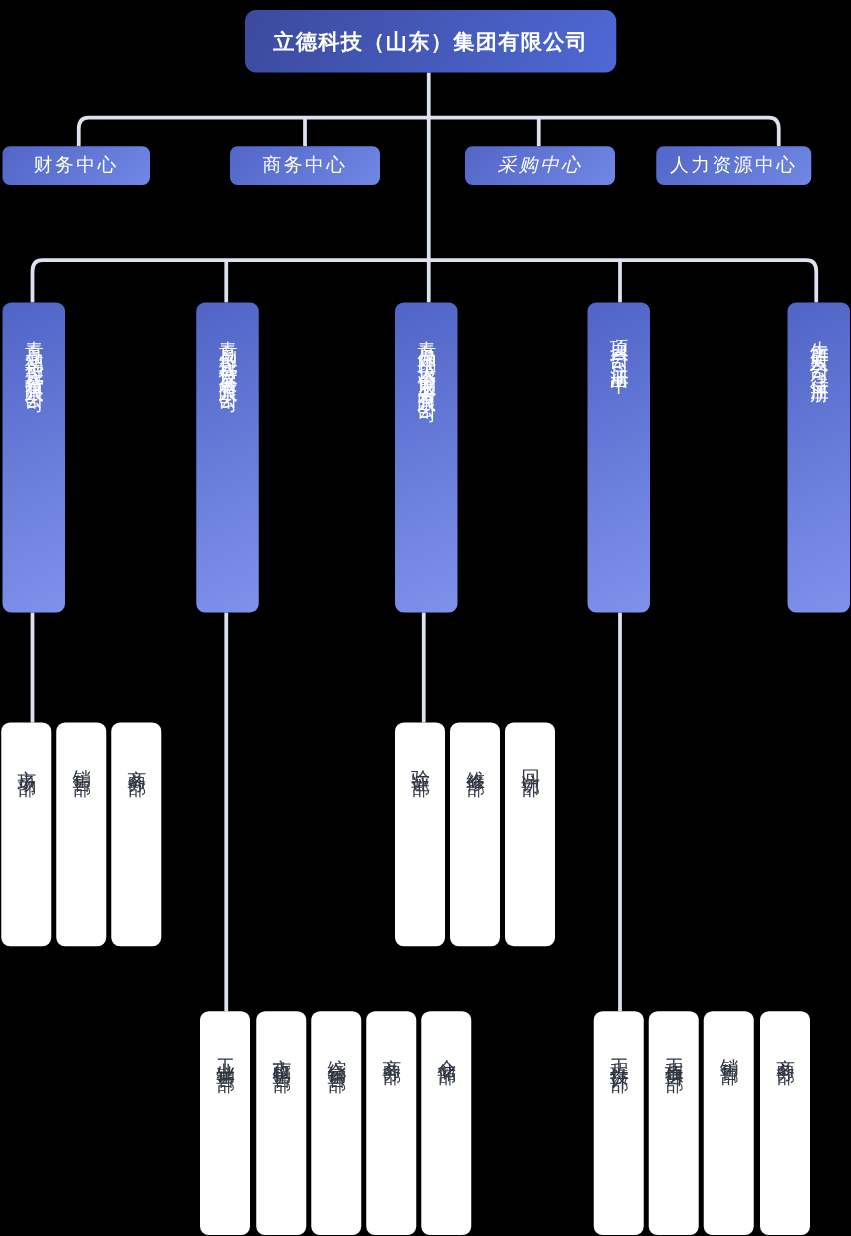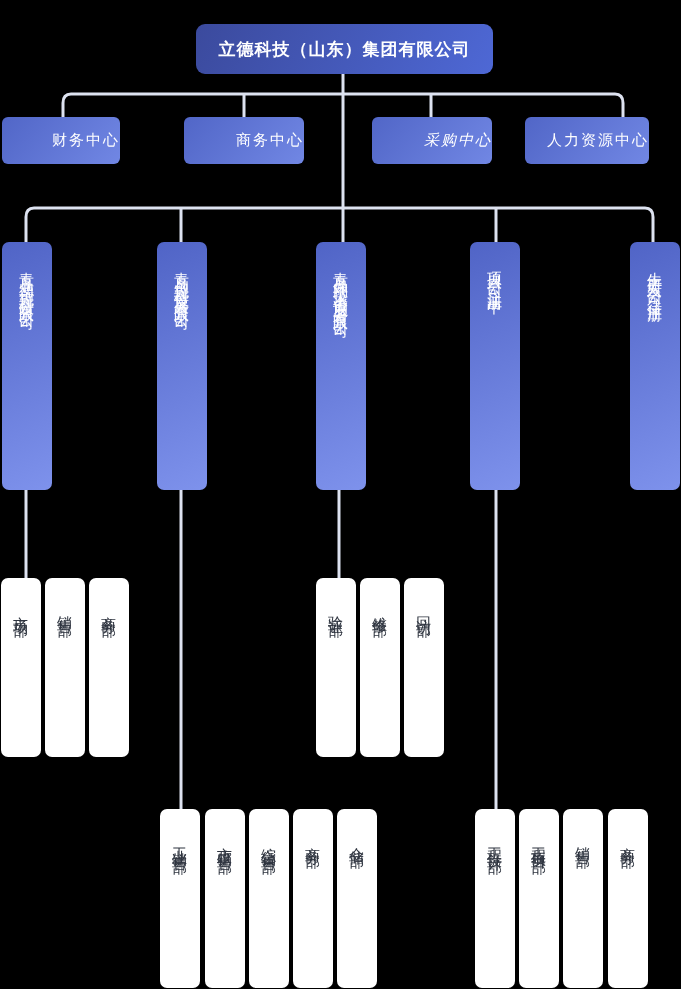--- a/index.html
+++ b/index.html
@@ -34,30 +34,28 @@
   }
   .root-box {
     left: 196px; top: 8px;
     width: 297px; height: 50px;
     border-radius: 9px;
     background: linear-gradient(118deg, #3b4a9d 0%, #4e68d5 100%);
     color: #ffffff;
     font-size: 17px;
     font-weight: bold;
     letter-spacing: 1px;
-    margin-top: 16px;
   }
   .center-box {
-    top: 117px; height: 47px;
+    top: 117px; height: 31px;
     border-radius: 6px;
     background: linear-gradient(130deg, #5166c7 0%, #7187e4 100%);
     color: #ffffff;
     font-size: 15px;
     letter-spacing: 2px;
-    justify-content: flex-end;
   }
   .center-1 { left: 2px;   width: 118px; }
   .center-2 { left: 184px; width: 120px; }
   .center-3 { left: 372px; width: 120px; font-style: italic; }
   .center-4 { left: 525px; width: 124px; }
   .company-box {
     top: 242px; height: 248px; width: 50px;
     border-radius: 7px;
     background: linear-gradient(155deg, #5064c6 0%, #7e92ec 100%);
     color: #ffffff;

